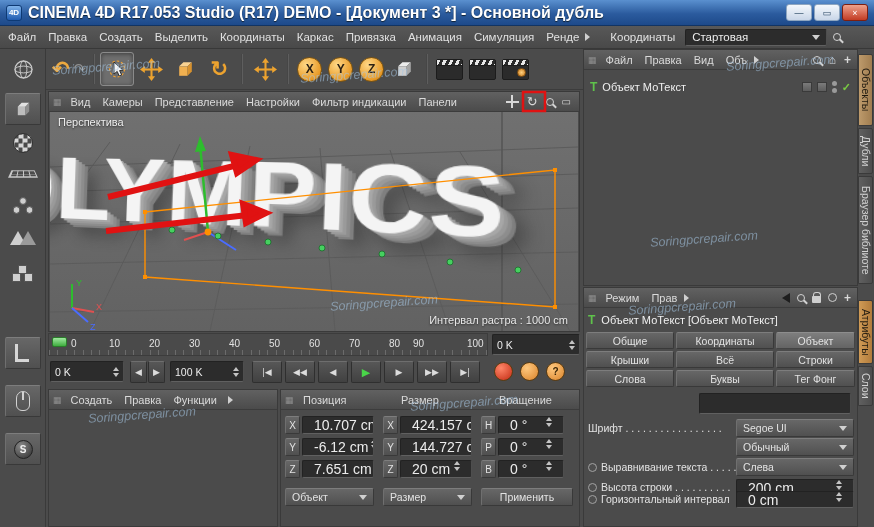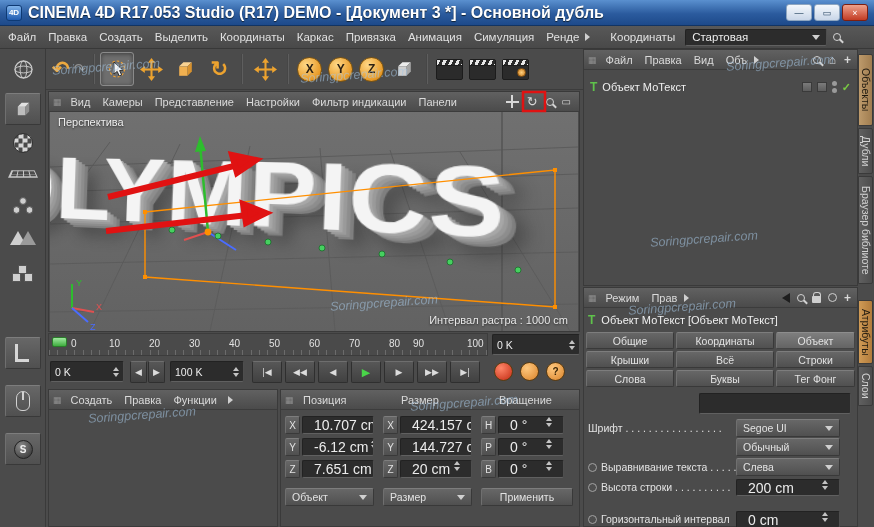--- a/index.html
+++ b/index.html
@@ -121,21 +121,21 @@
   .omrow{position:absolute;left:6px;top:28px;right:6px;height:18px;display:flex;align-items:center;gap:5px}
   .tletter{color:#5fc24b;font-weight:bold;font-size:12px}
   .sqtog{width:10px;height:10px;background:linear-gradient(#7b7b7b,#5d5d5d);border:1px solid #3a3a3a}
   .dot2{display:flex;flex-direction:column;gap:2px}
   .dot2 i{width:5px;height:5px;border-radius:50%;background:#9a9a9a;display:block}
   .tabbtn{height:17px;display:flex;align-items:center;justify-content:center;font-size:10.5px;overflow:hidden;white-space:nowrap}
   .tabbtn.sel{background:linear-gradient(#7e7e7e,#646464);border-color:#8d8d8d #444 #444 #777}
   .amrow{position:absolute;left:4px;right:4px;height:18px;display:flex;align-items:center;font-size:10.5px;color:#e2e2e2}
   .recdot{width:9px;height:9px;border-radius:50%;border:1.5px solid #a2a2a2;background:#4e4e4e;margin-right:4px;flex:0 0 auto}
   .amlabel{white-space:nowrap;overflow:hidden;flex:1 1 auto}
-  .amctl{position:absolute;left:148px;width:104px}
+  .amctl{position:absolute;left:148px;width:118px}
 
   
   .sidetab{position:absolute;left:858px;width:15px;writing-mode:vertical-rl;display:flex;align-items:center;justify-content:center;
     font-size:10.5px;background:linear-gradient(90deg,#606060,#4d4d4d);border:1px solid #3a3a3a;color:#d2d2d2;border-radius:0 2px 2px 0}
   .sidetab.tan{background:linear-gradient(90deg,#bd9a6b,#a07d50);color:#201a10}
   .sidetab.orange{background:linear-gradient(90deg,#cf9a55,#b27c3c);color:#201a10}
 
   .wm{position:absolute;font-style:italic;font-size:12.5px;color:rgba(165,198,228,.55);transform:rotate(-4deg);
     pointer-events:none;z-index:50;white-space:nowrap}
   #annot{position:absolute;left:0;top:0;z-index:60;pointer-events:none}
@@ -637,21 +637,21 @@
       <span class="recdot"></span>
       <span class="amlabel">Высота строки . . . . . . . . . .</span>
       <div class="valfield inset amctl" style="height:17px">
           <span>200 cm</span>
           <span class="sp">
             <i class="tri-up-s"></i>
             <i class="tri-dn-s"></i>
           </span>
         </div>
     </div>
-    <div class="amrow" style="top:222px">
+    <div class="amrow" style="top:202px">
       <span class="recdot"></span>
       <span class="amlabel">Горизонтальный интервал</span>
       <div class="valfield inset amctl" style="height:17px">
           <span>0 cm</span>
           <span class="sp">
             <i class="tri-up-s"></i>
             <i class="tri-dn-s"></i>
           </span>
         </div>
     </div>

